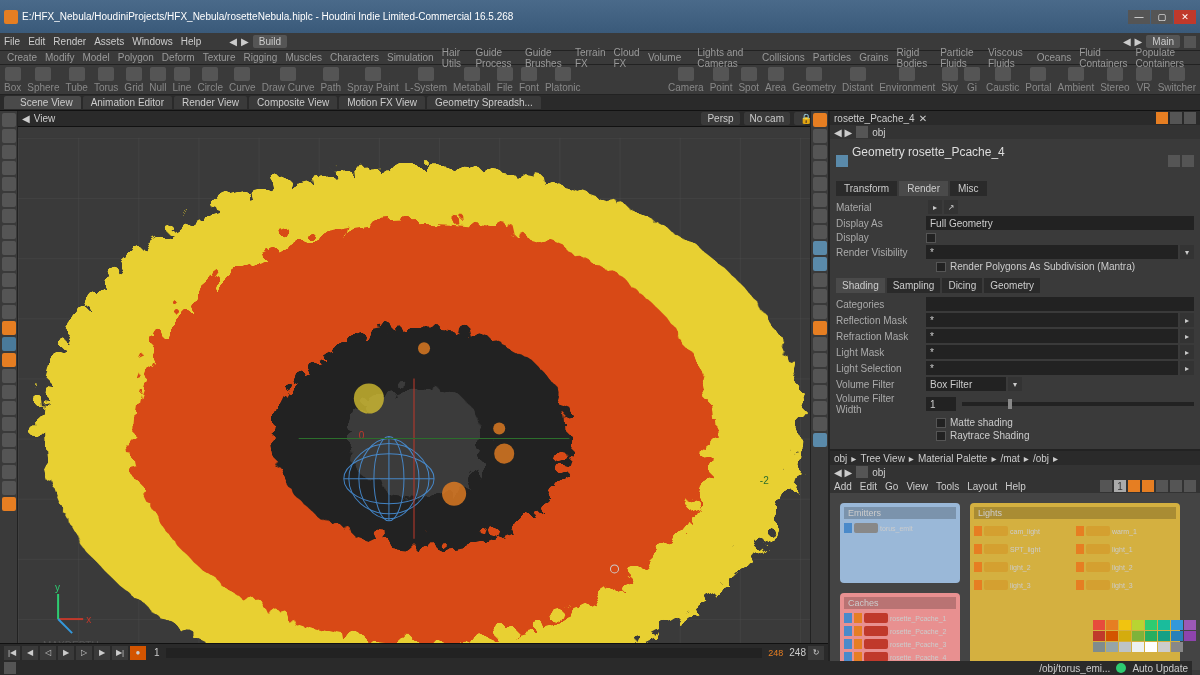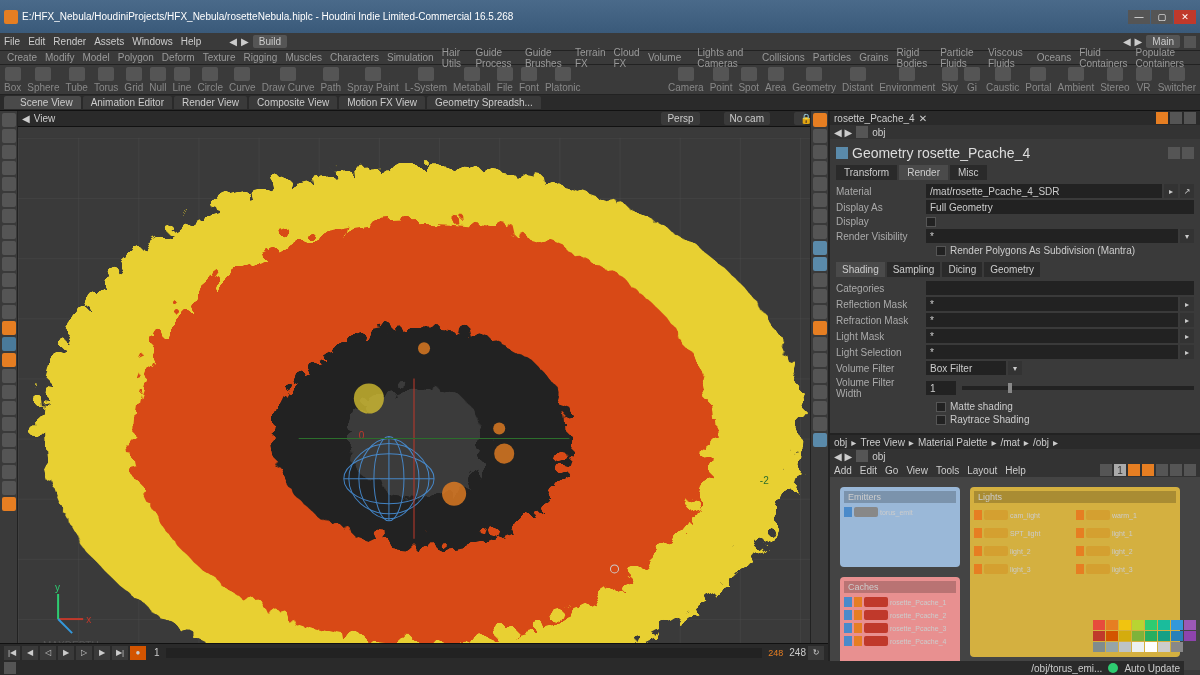--- a/index.html
+++ b/index.html
@@ -22,35 +22,35 @@
 .tabrow .tab { background:#3a3a3a; padding:1px 8px; border-radius:2px 2px 0 0; }
 .tabrow .tab.active { background:#4a4a4a;padding-left:16px; }
 .workspace { display:flex; height:559px; }
 .ltoolbar { width:18px; background:#3a3a3a; display:flex; flex-direction:column; gap:2px; padding:2px; border-right:1px solid #222; }
 .ltoolbar .lt { width:14px; height:14px; background:#555; border-radius:2px; }
 .ltoolbar .lt.o { background:#e67e22; }
 .ltoolbar .lt.b { background:#4a7a9a; }
 .viewport { flex:1; background:#3a3a3a; display:flex; flex-direction:column; position:relative; }
 .vphead { height:16px; background:#2a2a2a; display:flex; align-items:center; padding:0 4px; font-size:9px; border-bottom:1px solid #111; }
 .vphead .vhr { margin-left:auto; display:flex; gap:4px; }
-.vphead .vhr span { background:#3a3a3a; padding:1px 6px; border-radius:2px;margin-left:20px; }
+.vphead .vhr span { background:#3a3a3a; padding:1px 6px; border-radius:2px; }
 .vpcanvas { flex:1; background:#3a3a3a; position:relative; overflow:hidden; }
 .vpcanvas svg { width:100%; height:100%; }
 .rtoolbar { width:18px; background:#3a3a3a; display:flex; flex-direction:column; gap:2px; padding:2px; border-left:1px solid #222; }
 .rtoolbar .rt { width:14px; height:14px; background:#555; border-radius:2px; }
 .rtoolbar .rt.o { background:#e67e22; }
 .rtoolbar .rt.b { background:#5a8aaa; }
 .rightpanel { width:372px; background:#3a3a3a; display:flex; flex-direction:column; border-left:2px solid #222; }
 .rphead { height:14px; background:#2a2a2a; display:flex; align-items:center; padding:0 4px; font-size:9px; }
 .rphead .rpicons { margin-left:auto; display:flex; gap:2px; }
 .rphead .rpicons .ri { width:12px; height:12px; background:#555; }
 .rphead .rpicons .ri.o { background:#e67e22; }
 .rpbread { height:14px; background:#333; padding:0 4px; display:flex; align-items:center; font-size:9px; }
 .propsec { padding:6px; background:#3a3a3a; }
-.propttl { font-size:14px; color:#ddd; margin-bottom:0; }
+.propttl { font-size:12px; color:#ddd; margin-bottom:18px; }
 .proptabs { display:flex; gap:2px; font-size:9px; margin:4px 0; }
 .proptabs span { background:#2a2a2a; padding:2px 8px; }
 .proptabs span.active { background:#4a4a4a; }
 .proprow { display:flex; align-items:center; margin:2px 0; font-size:9px; }
 .proprow .plbl { width:90px; padding-right:6px; color:#aaa; }
 .proprow .pfield { flex:1; background:#222; height:14px; padding:0 4px; display:flex; align-items:center; }
 .proprow .parrow { width:14px; height:14px; background:#333; margin-left:2px; display:flex; align-items:center; justify-content:center; font-size:8px; }
 .subtabs { display:flex; gap:2px; font-size:9px; margin:6px 0 4px; }
 .subtabs span { background:#2a2a2a; padding:2px 6px; }
 .subtabs span.active { background:#4a4a4a; }
@@ -68,21 +68,21 @@
 .netnode { display:flex; align-items:center; gap:2px; margin:3px 0; }
 .netnode .nflag { width:8px; height:10px; background:#e67e22; }
 .netnode .nflag.b { background:#4a8aca; }
 .netnode .nbody { width:24px; height:10px; border-radius:2px; }
 .netnode .nlabel { font-size:7px; color:#ccc; }
 .emitbox { background:#9ab8d8; left:10px; top:10px; width:120px; height:80px; }
 .lightbox { background:#d4b040; left:140px; top:10px; width:210px; height:170px; }
 .cachebox { background:#e89090; left:10px; top:100px; width:120px; height:140px; }
 .palette { position:absolute; right:4px; bottom:18px; display:grid; grid-template-columns:repeat(8,12px); gap:1px; }
 .palette div { width:12px; height:10px; }
-.statusbar { position:absolute; bottom:0; left:0; right:16px; height:14px; background:#2a2a2a; display:flex; align-items:center; padding:0 4px; font-size:9px; }
+.statusbar { position:absolute; bottom:0; left:0; right:8px; height:14px; background:#2a2a2a; display:flex; align-items:center; padding:0 4px; font-size:9px; }
 .statusbar .sbr { margin-left:auto; display:flex; gap:6px; align-items:center; }
 .playbar { position:absolute; bottom:14px; left:0; right:372px; height:18px; background:#2a2a2a; display:flex; align-items:center; padding:0 4px; gap:2px; border-top:1px solid #111; }
 .playbtn { width:16px; height:14px; background:#3a3a3a; display:flex; align-items:center; justify-content:center; font-size:8px; }
 .playslider { flex:1; height:10px; background:#222; margin:0 4px; }
 .framenum { font-size:9px; color:#e67e22; }
 .subtitle { position:absolute; bottom:22px; left:0; right:0; text-align:center; pointer-events:none; }
 .subtitle .st { color:#fff; font-size:14px; font-weight:bold; text-shadow:1px 1px 2px #000,-1px -1px 2px #000,1px -1px 2px #000,-1px 1px 2px #000; }
 </style>
 </head>
 <body>
@@ -421,21 +421,20 @@
             <span style="width:12px;height:12px;background:#555"></span>
           </span>
       </div>
       <div class="proptabs">
         <span>Transform</span>
         <span class="active">Render</span>
         <span>Misc</span>
       </div>
       <div class="proprow">
           <div class="plbl">Material</div>
-          <div class="pfield">/mat/rosette_Pcache_4_SDR</div>
           <div class="parrow">▸</div>
           <div class="parrow">↗</div>
         </div>
       <div class="proprow">
           <div class="plbl">Display As</div>
           <div class="pfield">Full Geometry</div>
         </div>
       <div class="proprow">
           <div class="plbl">Display</div>
           <div class="chk" style="width:10px;height:10px;background:#222;border:1px solid #555"></div>

